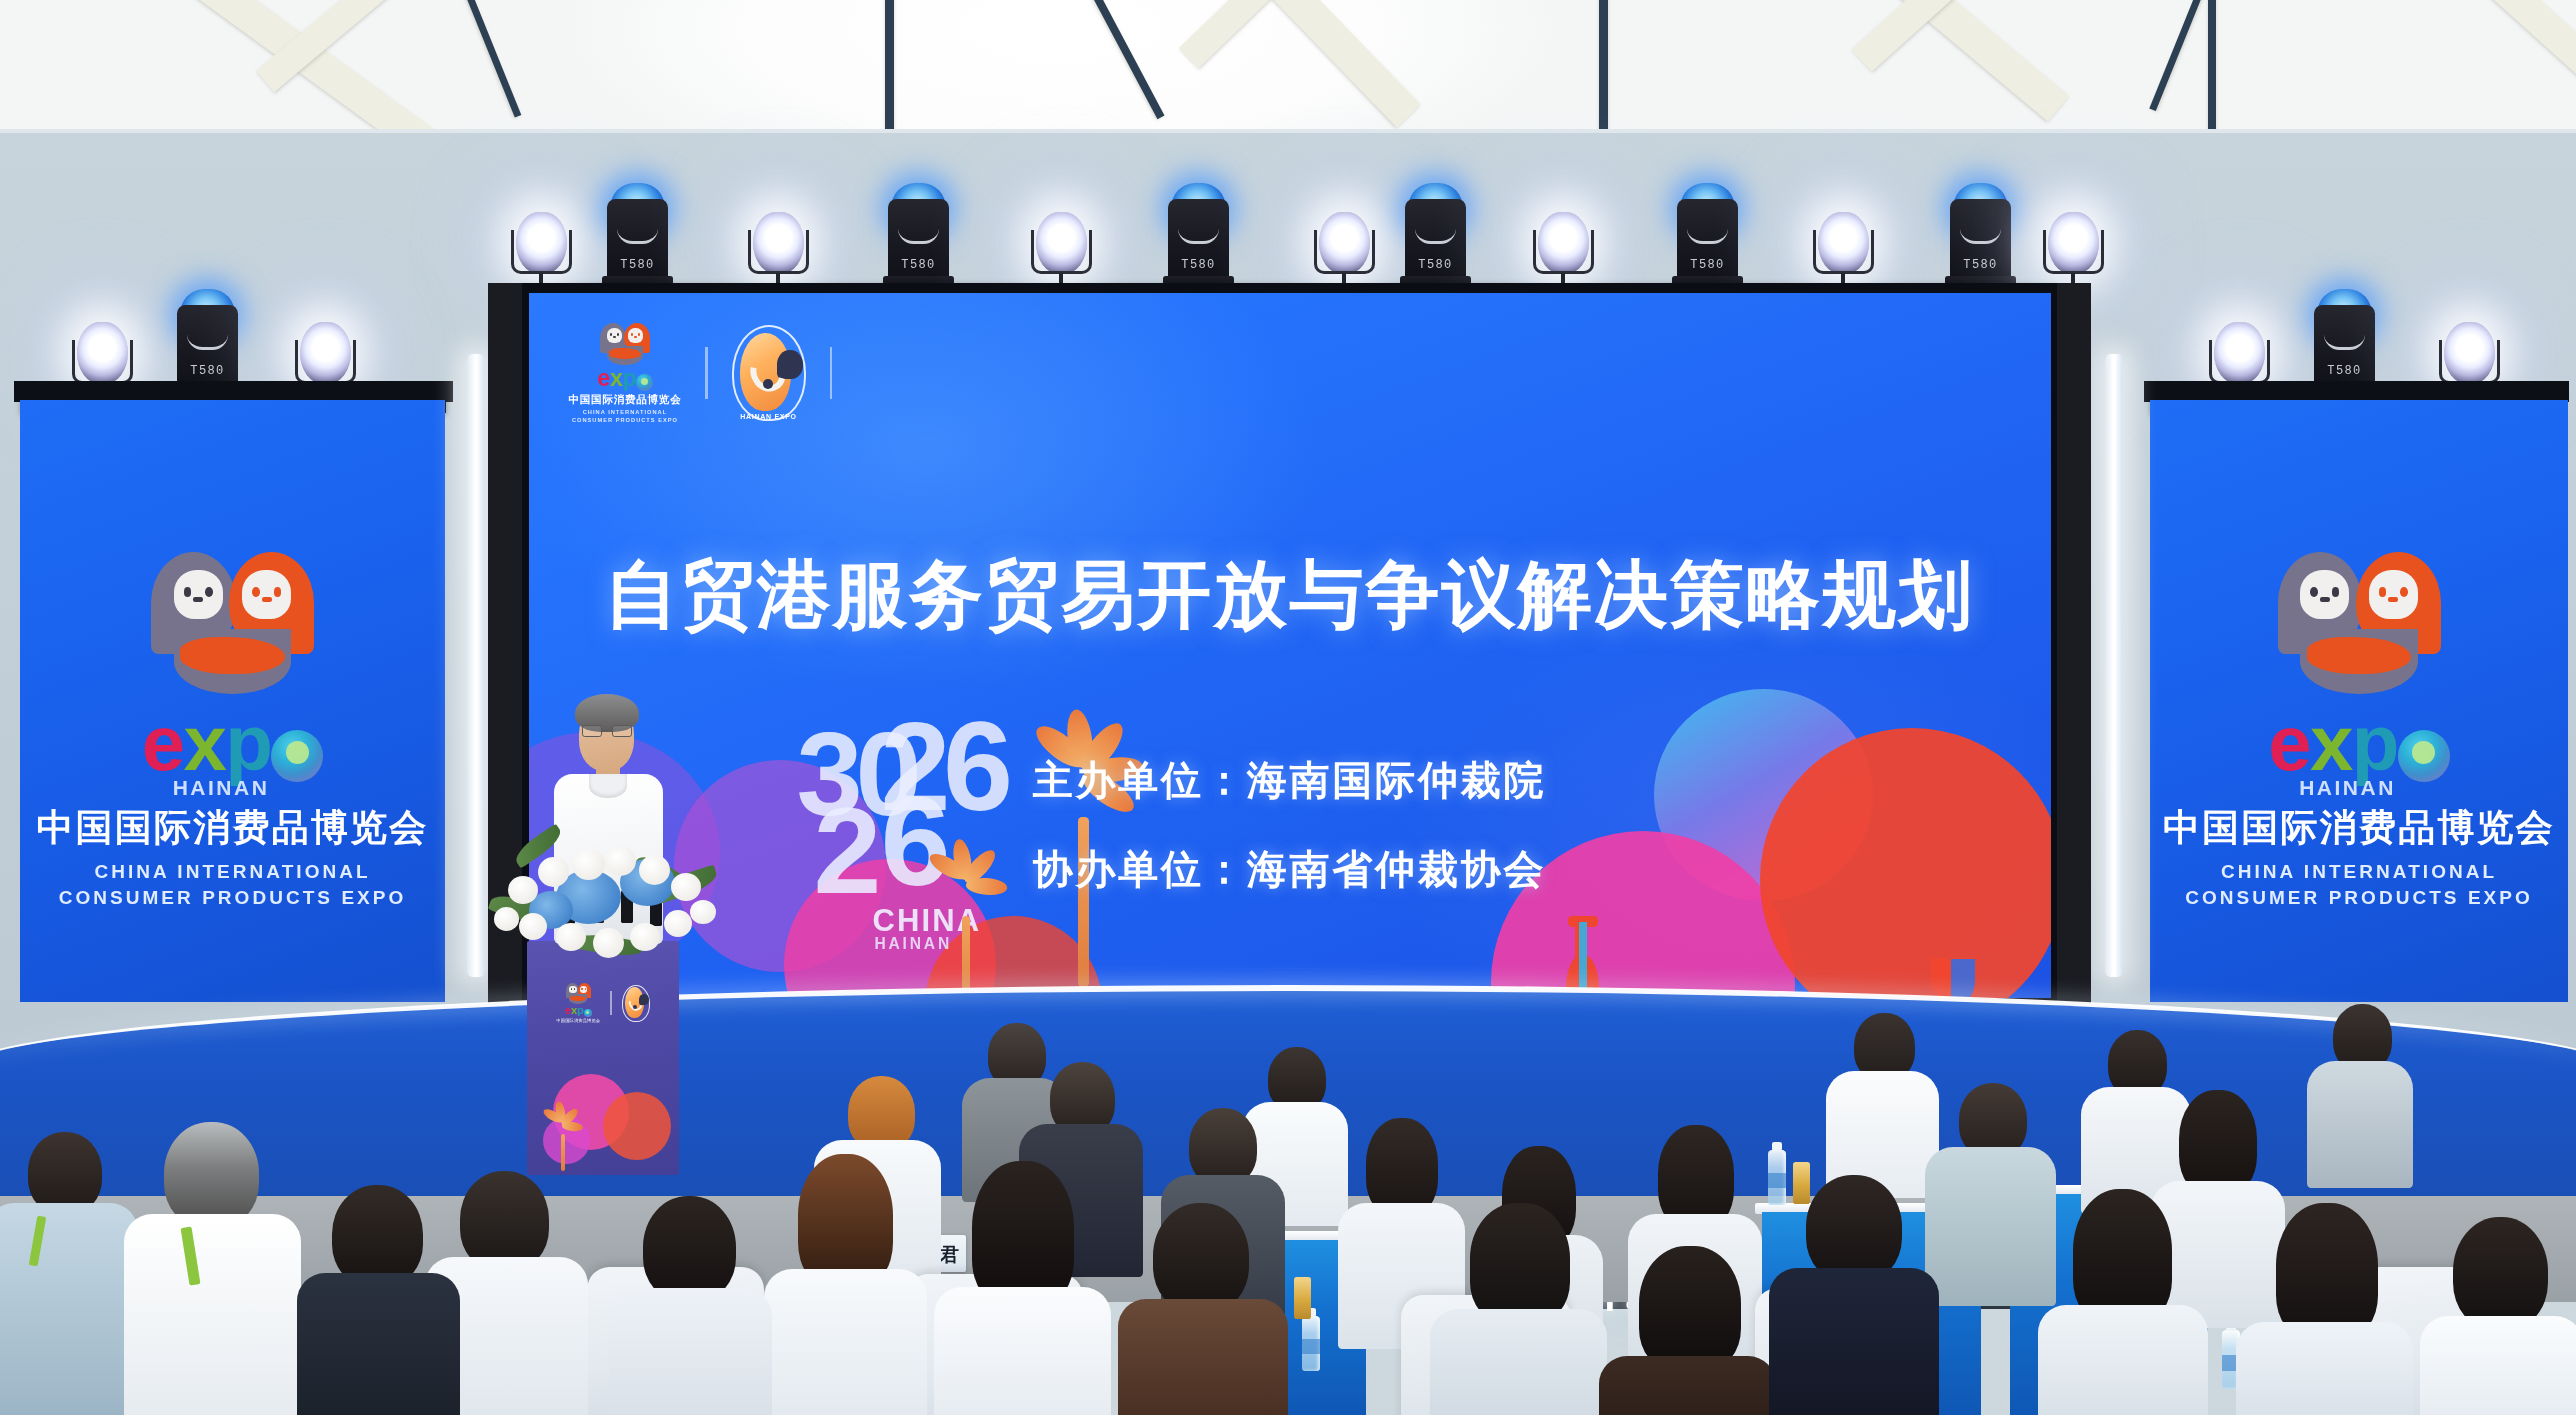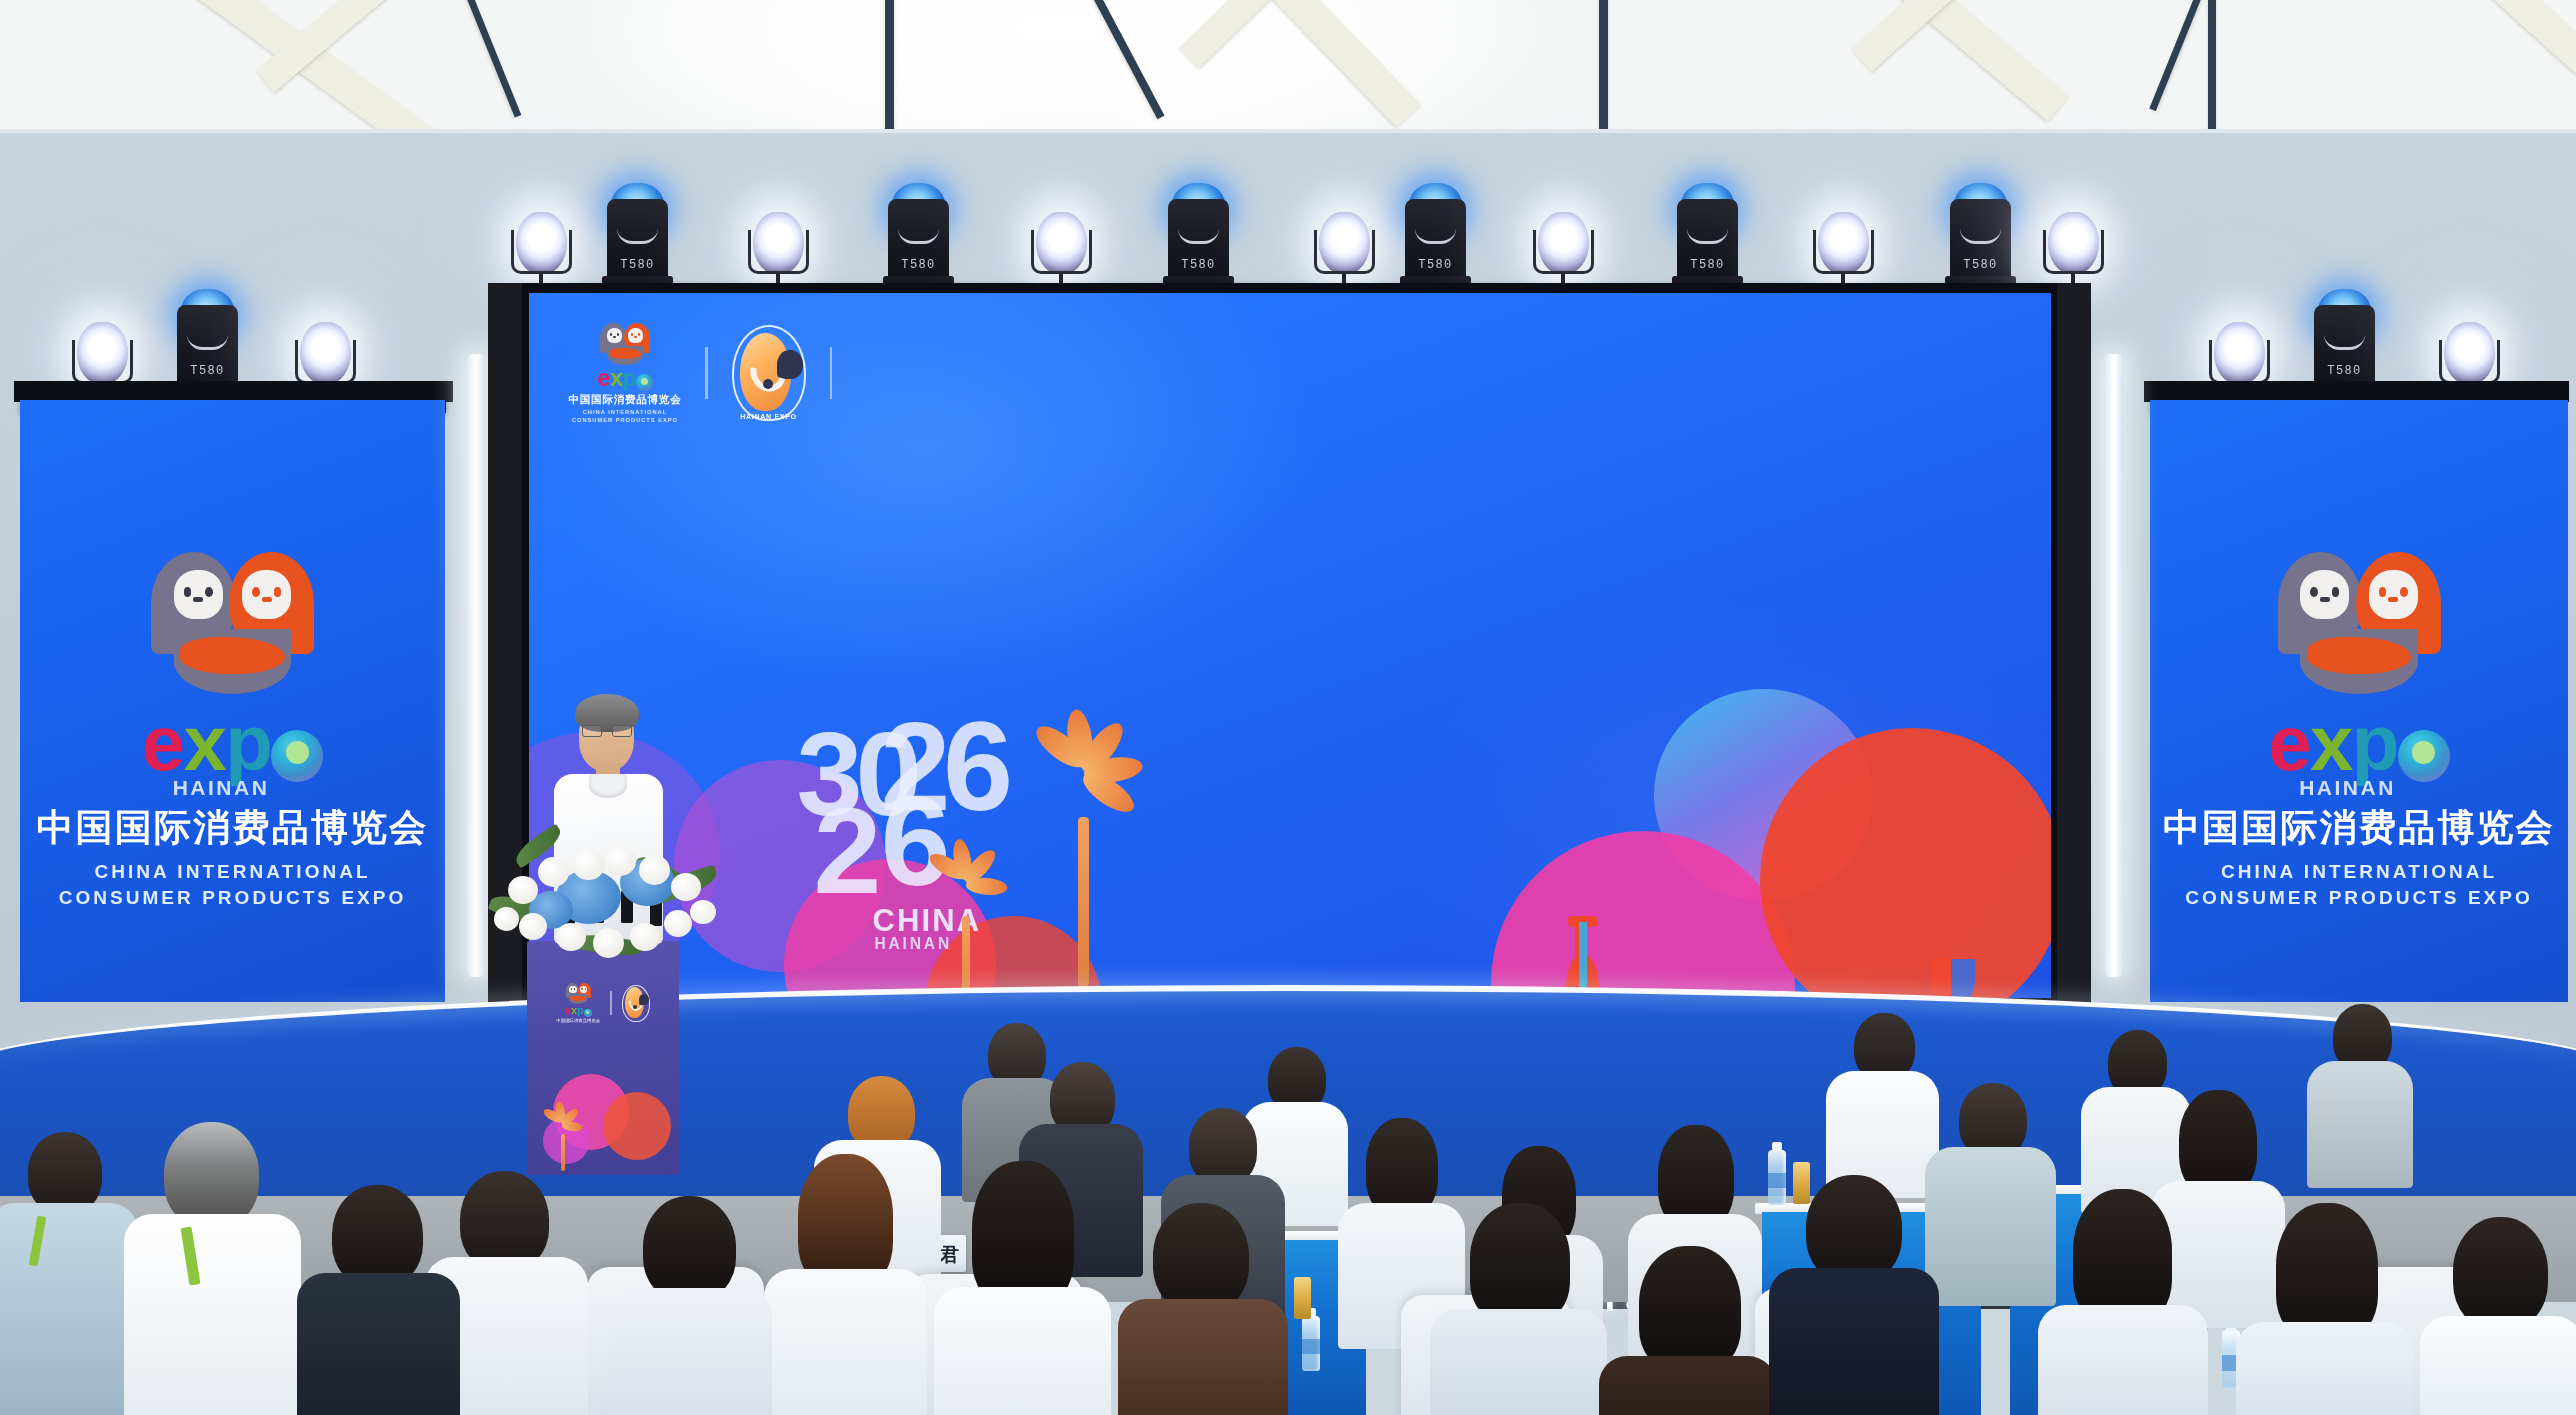--- a/index.html
+++ b/index.html
@@ -684,21 +684,26 @@
           <div class="mascot6-ear"></div>
           <div class="mascot6-curve"></div>
           <div class="mascot6-dot"></div>
           <div class="mascot6-txt">HAINAN EXPO</div>
         </div>
 
         <div class="scr-divider"></div>
 
       </div>
 
-
+      <div class="scr-title">自贸港服务贸易开放与争议解决策略规划</div>
+
+      <div class="scr-org">
+        <div class="scr-org-line">主办单位：海南国际仲裁院</div>
+        <div class="scr-org-line">协办单位：海南省仲裁协会</div>
+      </div>
     </div>
   </div>
 
   <div class="darkbar" style="left:488px;top:283px;width:34px;height:722px;"></div>
   <div class="darkbar" style="left:2057px;top:283px;width:34px;height:722px;"></div>
 
   <div class="stage-front"></div>
   <div class="stage-led"></div>
   <div class="stage-floor"></div>
 

